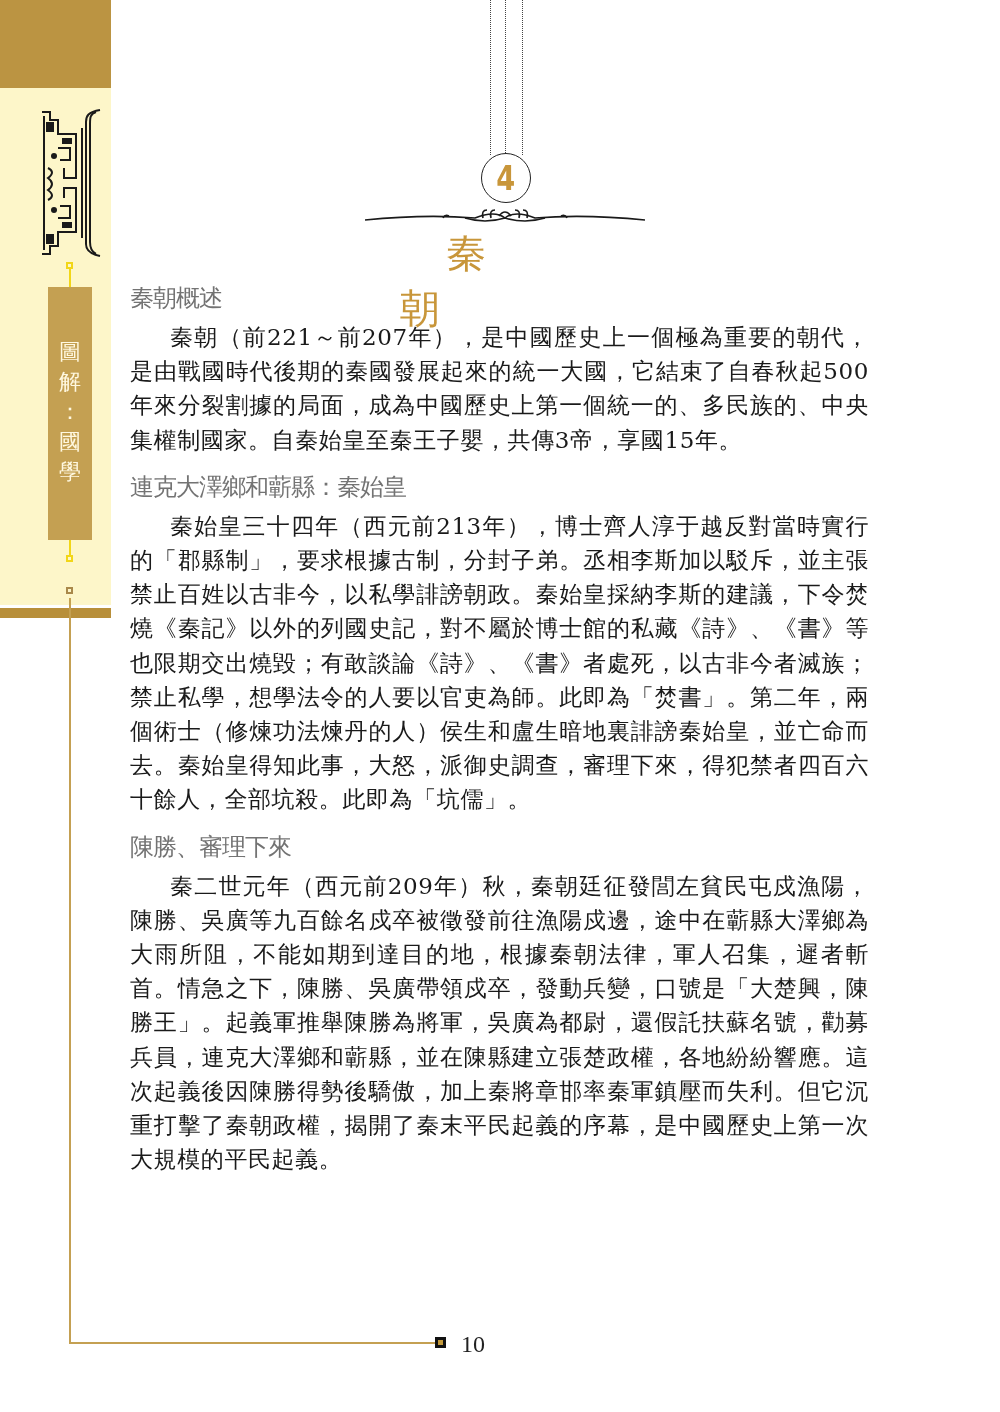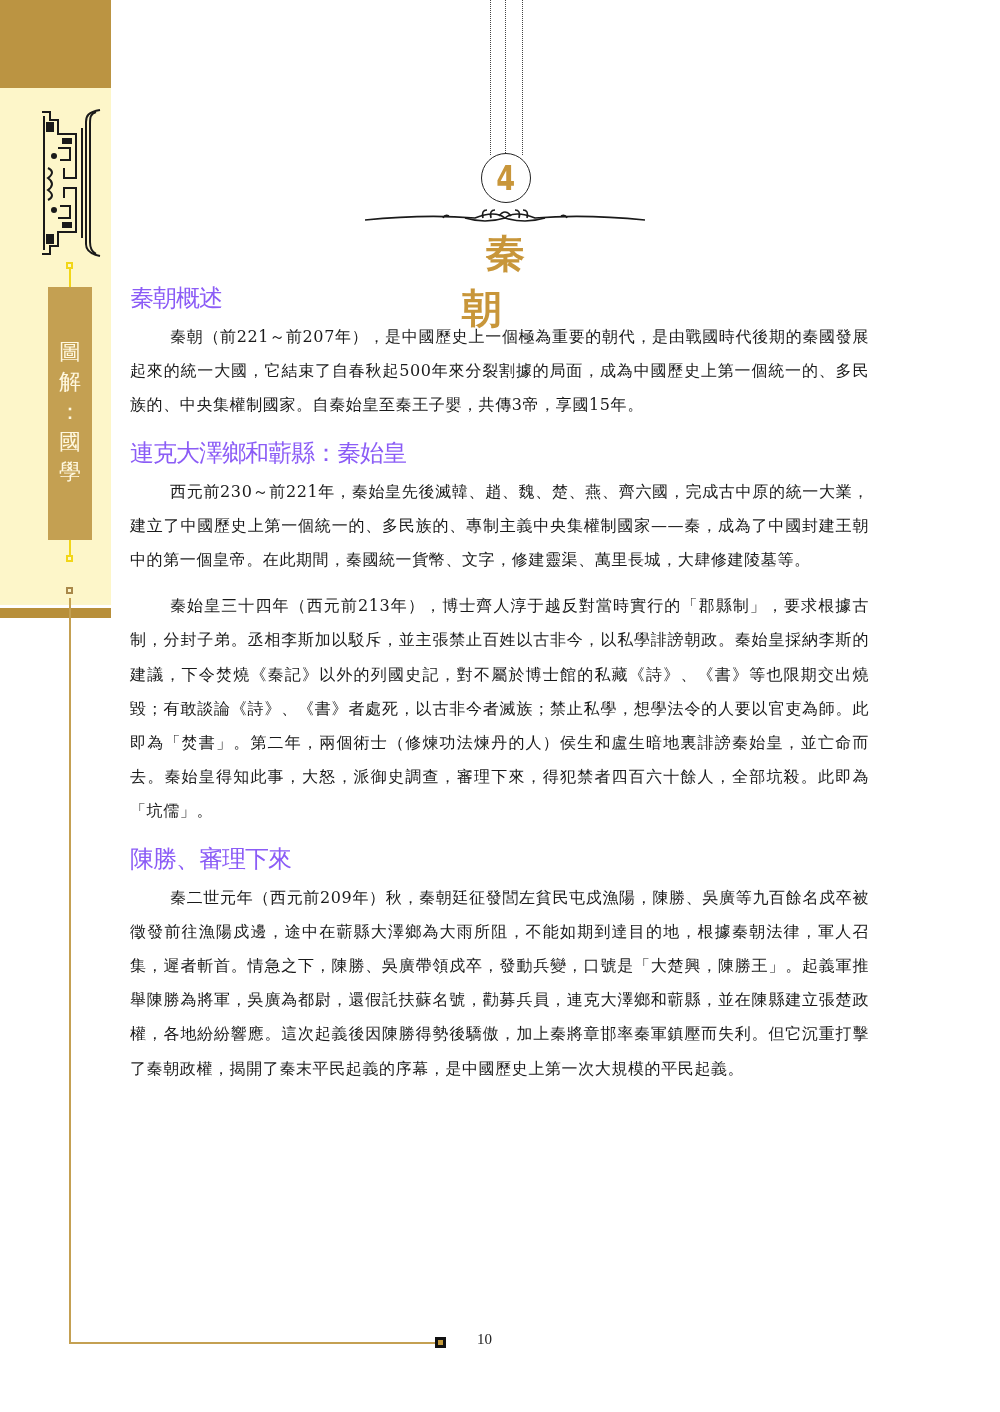--- a/index.html
+++ b/index.html
@@ -12,31 +12,31 @@
   .vline-yellow { position:absolute; left:69px; top:262px; width:2px; height:300px; background:#f2d617; }
   .sq { position:absolute; width:7px; height:7px; border:2px solid #f2d617; background:#fdf6c9; box-sizing:border-box; }
   .sq.brown { border-color:#a9884a; }
   .tab { position:absolute; left:48px; top:287px; width:44px; height:253px; background:#c4a052;
          display:flex; flex-direction:column; align-items:center; padding-top:50px; box-sizing:border-box; }
   .tab span { color:#fff8e0; font-size:22px; line-height:30px; font-family:"DejaVu Sans","Liberation Sans",sans-serif; }
   .vline-brown { position:absolute; left:69px; top:598px; width:2px; height:744px; background:#c4a052; }
   .hline-brown { position:absolute; left:69px; top:1342px; width:368px; height:2px; background:#c4a052; }
   .page-marker { position:absolute; left:435px; top:1337px; width:11px; height:11px; background:#111; }
   .page-marker::after { content:""; position:absolute; left:3px; top:3px; width:5px; height:5px; background:#c49a3b; }
-  .page-num { position:absolute; left:461px; top:1331px; font-size:15px; font-family:"Liberation Serif",serif; color:#222;margin-left:16px; }
+  .page-num { position:absolute; left:461px; top:1331px; font-size:24px; font-family:"Liberation Serif",serif; color:#222; }
   .dots { position:absolute; top:0; width:0; height:155px; border-left:1.5px dotted #444; }
   .circle { position:absolute; left:481px; top:153px; width:50px; height:50px; border:1.5px solid #222; border-radius:50%;
             display:flex; align-items:center; justify-content:center; box-sizing:border-box; background:#fff;}
   .circle span { color:#c8963a; font-weight:bold; font-size:34px; font-family:"DejaVu Sans","Liberation Sans",sans-serif; transform:scaleX(0.8); }
   .flourish { position:absolute; left:365px; top:200px; width:280px; height:30px; }
-  .chapter-title { position:absolute; left:400px; top:226px; width:210px; text-align:center; font-size:40px; font-weight:bold;
+  .chapter-title { position:absolute; left:400px; top:226px; width:210px; text-align:left; font-size:40px; font-weight:normal;
                    color:#c8963a; letter-spacing:46px; font-family:"DejaVu Sans","Liberation Sans",sans-serif; text-indent:46px; }
   .content { position:absolute; left:130px; top:280px; width:755px; }
-  .section-h { color:#8b5cf6; font-size:24px; line-height:36px; margin:0; font-weight:normal; font-family:"DejaVu Serif",serif; letter-spacing:-1px;}
-  .para { font-size:16px; line-height:34.2px; margin:4px 16px 12px 0; text-indent:40px; text-align:justify; letter-spacing:0.6px; }
+  .section-h { color:#737373; font-size:24px; line-height:36px; margin:0; font-weight:normal; font-family:"DejaVu Serif",serif; letter-spacing:-1px;}
+  .para { font-size:23px; line-height:34.2px; margin:4px 16px 12px 0; text-indent:40px; text-align:justify; letter-spacing:0.6px; }
 </style>
 </head>
 <body>
 
 <div class="sidebar">
   <div class="sidebar-top"></div>
   <svg class="ornament" viewBox="0 0 70 150">
     <g fill="none" stroke="#1a1a1a" stroke-width="2">
       <path d="M64 2 C52 4 50 8 50 14 L50 136 C50 142 54 146 64 148"></path>
       <path d="M60 4 C54 6 54 10 54 16 L54 134 C54 140 56 144 60 146"></path>
@@ -93,17 +93,16 @@
       <path d="M154 18 Q156 10 150 10"></path>
     <path d="M100 18 Q120 24 140 18 Q160 24 180 18"></path>
   </g>
 </svg>
 <div class="chapter-title">秦朝</div>
 
 <div class="content">
   <h2 class="section-h">秦朝概述</h2>
   <p class="para">秦朝（前221～前207年），是中國歷史上一個極為重要的朝代，是由戰國時代後期的秦國發展起來的統一大國，它結束了自春秋起500年來分裂割據的局面，成為中國歷史上第一個統一的、多民族的、中央集權制國家。自秦始皇至秦王子嬰，共傳3帝，享國15年。</p>
   <h2 class="section-h">連克大澤鄉和蘄縣：秦始皇</h2>
-  <p class="para">西元前230～前221年，秦始皇先後滅韓、趙、魏、楚、燕、齊六國，完成古中原的統一大業，建立了中國歷史上第一個統一的、多民族的、專制主義中央集權制國家——秦，成為了中國封建王朝中的第一個皇帝。在此期間，秦國統一貨幣、文字，修建靈渠、萬里長城，大肆修建陵墓等。</p>
   <p class="para">秦始皇三十四年（西元前213年），博士齊人淳于越反對當時實行的「郡縣制」，要求根據古制，分封子弟。丞相李斯加以駁斥，並主張禁止百姓以古非今，以私學誹謗朝政。秦始皇採納李斯的建議，下令焚燒《秦記》以外的列國史記，對不屬於博士館的私藏《詩》、《書》等也限期交出燒毀；有敢談論《詩》、《書》者處死，以古非今者滅族；禁止私學，想學法令的人要以官吏為師。此即為「焚書」。第二年，兩個術士（修煉功法煉丹的人）侯生和盧生暗地裏誹謗秦始皇，並亡命而去。秦始皇得知此事，大怒，派御史調查，審理下來，得犯禁者四百六十餘人，全部坑殺。此即為「坑儒」。</p>
   <h2 class="section-h">陳勝、審理下來</h2>
   <p class="para">秦二世元年（西元前209年）秋，秦朝廷征發閭左貧民屯戍漁陽，陳勝、吳廣等九百餘名戍卒被徵發前往漁陽戍邊，途中在蘄縣大澤鄉為大雨所阻，不能如期到達目的地，根據秦朝法律，軍人召集，遲者斬首。情急之下，陳勝、吳廣帶領戍卒，發動兵變，口號是「大楚興，陳勝王」。起義軍推舉陳勝為將軍，吳廣為都尉，還假託扶蘇名號，勸募兵員，連克大澤鄉和蘄縣，並在陳縣建立張楚政權，各地紛紛響應。這次起義後因陳勝得勢後驕傲，加上秦將章邯率秦軍鎮壓而失利。但它沉重打擊了秦朝政權，揭開了秦末平民起義的序幕，是中國歷史上第一次大規模的平民起義。</p>
 </div>
 
 </body></html>

